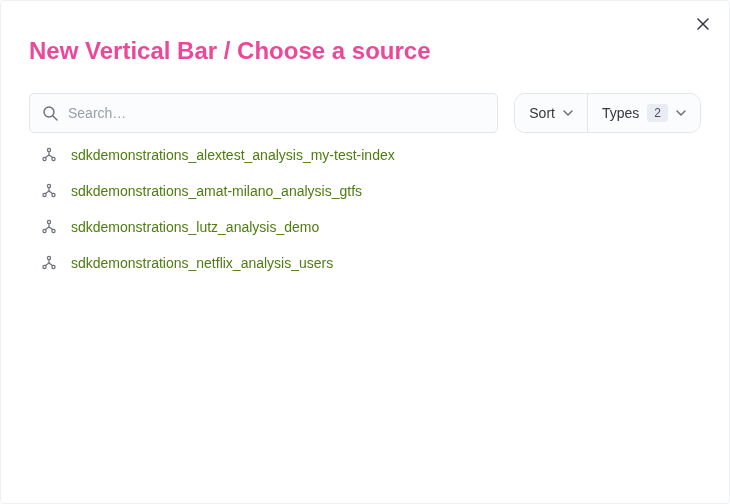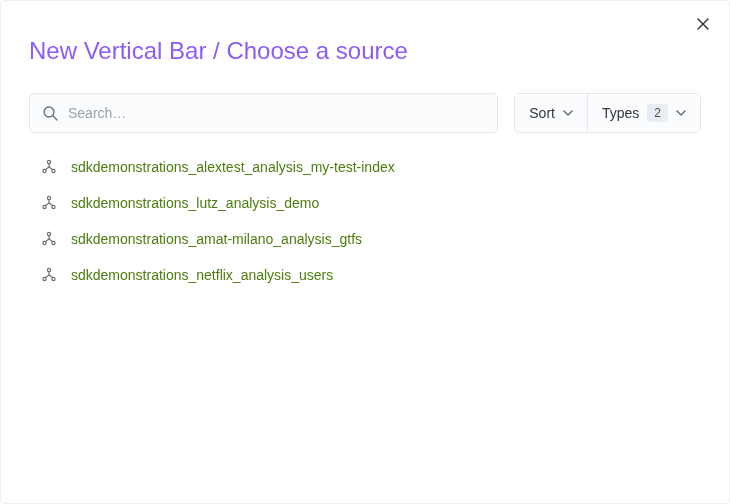--- a/index.html
+++ b/index.html
@@ -29,30 +29,30 @@
     align-items: center;
     justify-content: center;
     background: transparent;
     border: none;
     cursor: pointer;
     color: #343741;
   }
   .close-btn svg { width: 12px; height: 12px; }
   .title {
     font-size: 24px;
-    font-weight: 400;
-    color: #8b5cf6;
+    font-weight: 700;
+    color: #ec4899;
     margin-top: 16px;
     margin-bottom: 28px;
   }
   .controls-row {
     display: flex;
     gap: 16px;
     align-items: stretch;
-    margin-bottom: 12px;
+    margin-bottom: 0;
   }
   .search-wrap {
     flex: 1;
     display: flex;
     align-items: center;
     background: #fbfcfd;
     border: 1px solid #e3e6ea;
     border-radius: 5px;
     padding: 0 12px;
     height: 40px;
@@ -71,21 +71,21 @@
     outline: none;
     background: transparent;
     font-size: 14px;
     color: #343741;
     width: 100%;
   }
   .search-input::placeholder { color: #9aa0aa; }
   .filter-group {
     display: flex;
     border: 1px solid #e3e6ea;
-    border-radius: 5px;
+    border-radius: 11px;
     overflow: hidden;
     height: 40px;
     background: #fbfcfd;
   }
   .filter-btn {
     display: flex;
     align-items: center;
     gap: 8px;
     padding: 0 14px;
     background: #fbfcfd;
@@ -194,43 +194,43 @@
       <span class="index-icon">
         <svg viewBox="0 0 16 16" fill="none" stroke="currentColor" stroke-width="1.2">
           <circle cx="8" cy="3" r="1.6"></circle>
           <circle cx="3.5" cy="12" r="1.6"></circle>
           <circle cx="12.5" cy="12" r="1.6"></circle>
           <line x1="8" y1="4.6" x2="8" y2="8"></line>
           <line x1="8" y1="8" x2="4.2" y2="10.8"></line>
           <line x1="8" y1="8" x2="11.8" y2="10.8"></line>
         </svg>
       </span>
+      <span class="source-label">sdkdemonstrations_amat-milano_analysis_gtfs</span>
+    </li>
+    <li class="source-item">
+      <span class="index-icon">
+        <svg viewBox="0 0 16 16" fill="none" stroke="currentColor" stroke-width="1.2">
+          <circle cx="8" cy="3" r="1.6"></circle>
+          <circle cx="3.5" cy="12" r="1.6"></circle>
+          <circle cx="12.5" cy="12" r="1.6"></circle>
+          <line x1="8" y1="4.6" x2="8" y2="8"></line>
+          <line x1="8" y1="8" x2="4.2" y2="10.8"></line>
+          <line x1="8" y1="8" x2="11.8" y2="10.8"></line>
+        </svg>
+      </span>
       <span class="source-label">sdkdemonstrations_lutz_analysis_demo</span>
     </li>
     <li class="source-item">
       <span class="index-icon">
         <svg viewBox="0 0 16 16" fill="none" stroke="currentColor" stroke-width="1.2">
           <circle cx="8" cy="3" r="1.6"></circle>
           <circle cx="3.5" cy="12" r="1.6"></circle>
           <circle cx="12.5" cy="12" r="1.6"></circle>
           <line x1="8" y1="4.6" x2="8" y2="8"></line>
           <line x1="8" y1="8" x2="4.2" y2="10.8"></line>
           <line x1="8" y1="8" x2="11.8" y2="10.8"></line>
         </svg>
       </span>
-      <span class="source-label">sdkdemonstrations_amat-milano_analysis_gtfs</span>
-    </li>
-    <li class="source-item">
-      <span class="index-icon">
-        <svg viewBox="0 0 16 16" fill="none" stroke="currentColor" stroke-width="1.2">
-          <circle cx="8" cy="3" r="1.6"></circle>
-          <circle cx="3.5" cy="12" r="1.6"></circle>
-          <circle cx="12.5" cy="12" r="1.6"></circle>
-          <line x1="8" y1="4.6" x2="8" y2="8"></line>
-          <line x1="8" y1="8" x2="4.2" y2="10.8"></line>
-          <line x1="8" y1="8" x2="11.8" y2="10.8"></line>
-        </svg>
-      </span>
       <span class="source-label">sdkdemonstrations_netflix_analysis_users</span>
     </li>
   </ul>
 
 </div>
 
 </body></html>

